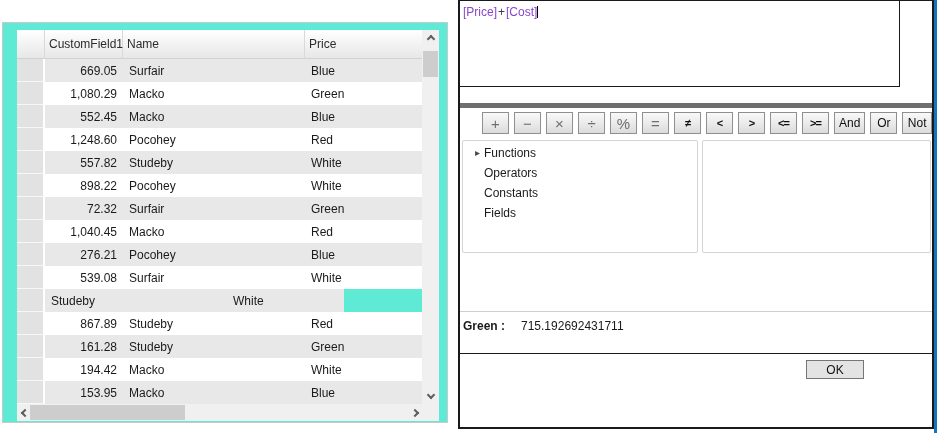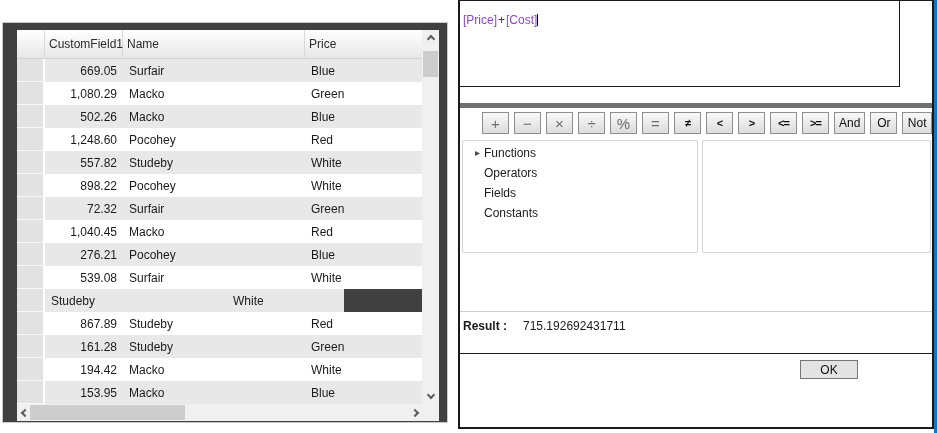--- a/index.html
+++ b/index.html
@@ -8,21 +8,21 @@
     --row-alt:#e8e8e8;
   }
   html,body{margin:0;padding:0}
   body{
     width:937px;height:433px;position:relative;overflow:hidden;
     background:#fff;color:#1a1a1a;
     font-family:"Liberation Sans",sans-serif;font-size:12px;
   }
   
   .grid-shell{position:absolute;left:2px;top:22px;width:446px;height:401px;
-    box-sizing:border-box;border:1px solid #c9c9c9;background:#404040}
+    box-sizing:border-box;border:1px solid #c9c9c9;background:#5eead4}
   .grid{position:absolute;left:14px;top:7px;display:flex}
   .grid-main{width:405px}
   .g-header{display:flex;height:29px}
   .g-hcell{box-sizing:border-box;background:linear-gradient(#ffffff,#e7e7e7);
     border-right:1px solid #d9d9d9;border-bottom:1px solid #d2d2d2;
     color:#2b2b2b;display:flex;align-items:center;padding-left:4px}
   .g-hcell.ind{width:28px;padding:0}
   .c1{width:78px}.c2{width:182px}.c3{width:117px;border-right:none}
   .g-row{display:flex;height:23px}
   .g-row .g-ind{width:28px;box-sizing:border-box;background:#e2e2e2;
@@ -47,21 +47,21 @@
   .chev.up   {border-left:2px solid #5f5f5f;border-top:2px solid #5f5f5f;transform:rotate(45deg);margin-top:3px}
   .chev.down {border-right:2px solid #5f5f5f;border-bottom:2px solid #5f5f5f;transform:rotate(45deg);margin-bottom:3px}
   
   .dialog{position:absolute;left:458px;top:0;width:476px;height:429px;
     box-sizing:border-box;background:#fff;
     border:2px solid #1a1a1a;border-top:1px solid #1a1a1a;
     display:flex;flex-direction:column}
   .blue-edge{position:absolute;left:934px;top:0;width:3px;height:433px;background:var(--accent)}
   .expr-box{height:86px;box-sizing:border-box;margin-right:32px;
     border-right:1px solid #1a1a1a;border-bottom:1px solid #1a1a1a;
-    padding:12px 3px;background:#fff}
+    padding:4px 3px;background:#fff}
   .tok-field{color:var(--field-color)}
   .tok-op{color:#3c3c3c;padding:0 1px}
   .caret{display:inline-block;width:1px;height:12px;background:#000;vertical-align:-2px}
   .gap{height:16px}
   .bar{height:5px;background:#6f6f6f}
   .toolbar{height:30px;display:flex;align-items:center;padding-left:22px;gap:5px}
   .btn-op{height:22px;min-width:27px;box-sizing:border-box;border:1px solid #8f8f8f;
     background:linear-gradient(#f9f9f9,#dcdcdc);display:flex;align-items:center;
     justify-content:center;font-family:inherit;padding:0;cursor:default}
   .btn-op.sym-light{color:#6e6e6e;font-size:15px;font-weight:400}
@@ -73,21 +73,21 @@
   .panel.empty{flex:1}
   .tree-item{position:relative;height:20px;line-height:20px;padding-left:21px}
   .tree-arrow{position:absolute;left:12px;top:0;font-size:10px;color:#4a4a4a}
   .desc{height:59px;box-sizing:border-box;border-bottom:1px solid #cfcfcf}
   .result{height:27px;box-sizing:border-box;padding:7px 0 0 3px}
   .result-label{font-weight:bold}
   .result-value{margin-left:16px}
   .flex-sp{flex:1}
   .sep{height:1px;background:#1a1a1a}
   .footer{height:73px;position:relative}
-  .ok{position:absolute;top:6px;right:74px;width:58px;height:19px;box-sizing:border-box;
+  .ok{position:absolute;top:6px;right:68px;width:58px;height:19px;box-sizing:border-box;
     background:#e3e3e3;border:1px solid #767676;font-size:12px;font-family:inherit;
     color:#111;padding:0;cursor:default}
 </style>
 </head>
 <body>
 
 <div class="grid-shell">
   <div class="grid">
     <div class="grid-main">
       <div class="g-header">
@@ -104,21 +104,21 @@
             <div class="cell c3">Blue</div>
           </div>
           <div class="g-row">
             <div class="g-ind"></div>
             <div class="cell c1 num">1,080.29</div>
             <div class="cell c2">Macko</div>
             <div class="cell c3">Green</div>
           </div>
           <div class="g-row alt">
             <div class="g-ind"></div>
-            <div class="cell c1 num">502.26</div>
+            <div class="cell c1 num">552.45</div>
             <div class="cell c2">Macko</div>
             <div class="cell c3">Blue</div>
           </div>
           <div class="g-row">
             <div class="g-ind"></div>
             <div class="cell c1 num">1,248.60</div>
             <div class="cell c2">Pocohey</div>
             <div class="cell c3">Red</div>
           </div>
           <div class="g-row alt">
@@ -233,28 +233,28 @@
       <button class="btn-op sym-bold">&lt;=</button>
       <button class="btn-op sym-bold">&gt;=</button>
       <button class="btn-op word">And</button>
       <button class="btn-op word">Or</button>
       <button class="btn-op word">Not</button>
     </div>
   <div class="panels">
     <div class="panel tree" id="tree">
         <div class="tree-item"><span class="tree-arrow">▸</span><span>Functions</span></div>
         <div class="tree-item"><span>Operators</span></div>
+        <div class="tree-item"><span>Constants</span></div>
         <div class="tree-item"><span>Fields</span></div>
-        <div class="tree-item"><span>Constants</span></div>
       </div>
     <div class="panel empty"></div>
   </div>
   <div class="desc"></div>
   <div class="result">
-    <span class="result-label">Result :</span><span class="result-value">715.192692431711</span>
+    <span class="result-label">Green :</span><span class="result-value">715.192692431711</span>
   </div>
   <div class="flex-sp"></div>
   <div class="sep"></div>
   <div class="footer">
     <button class="ok">OK</button>
   </div>
 </div>
 <div class="blue-edge"></div>
 
 </body></html>

